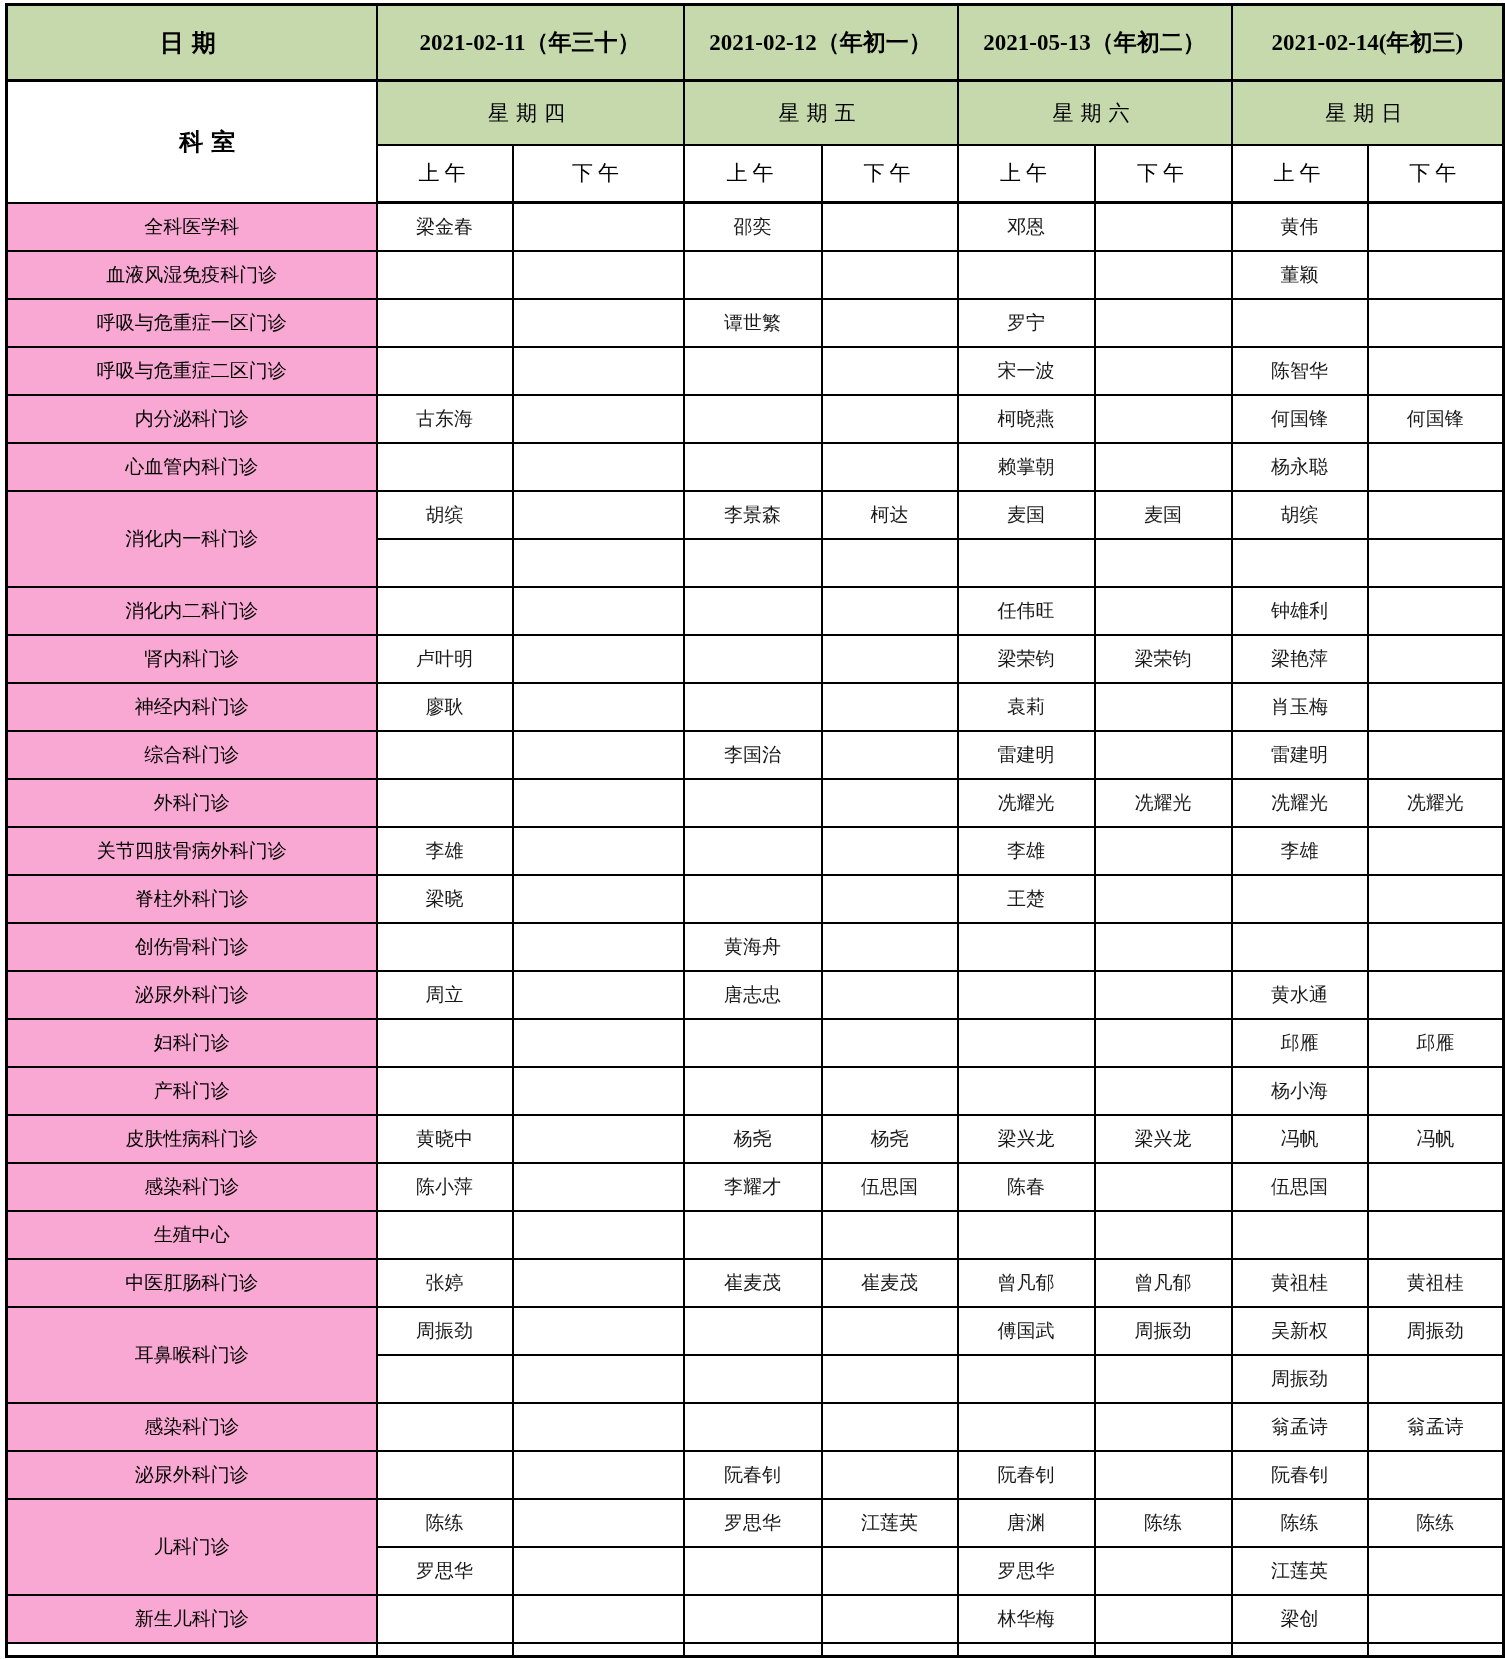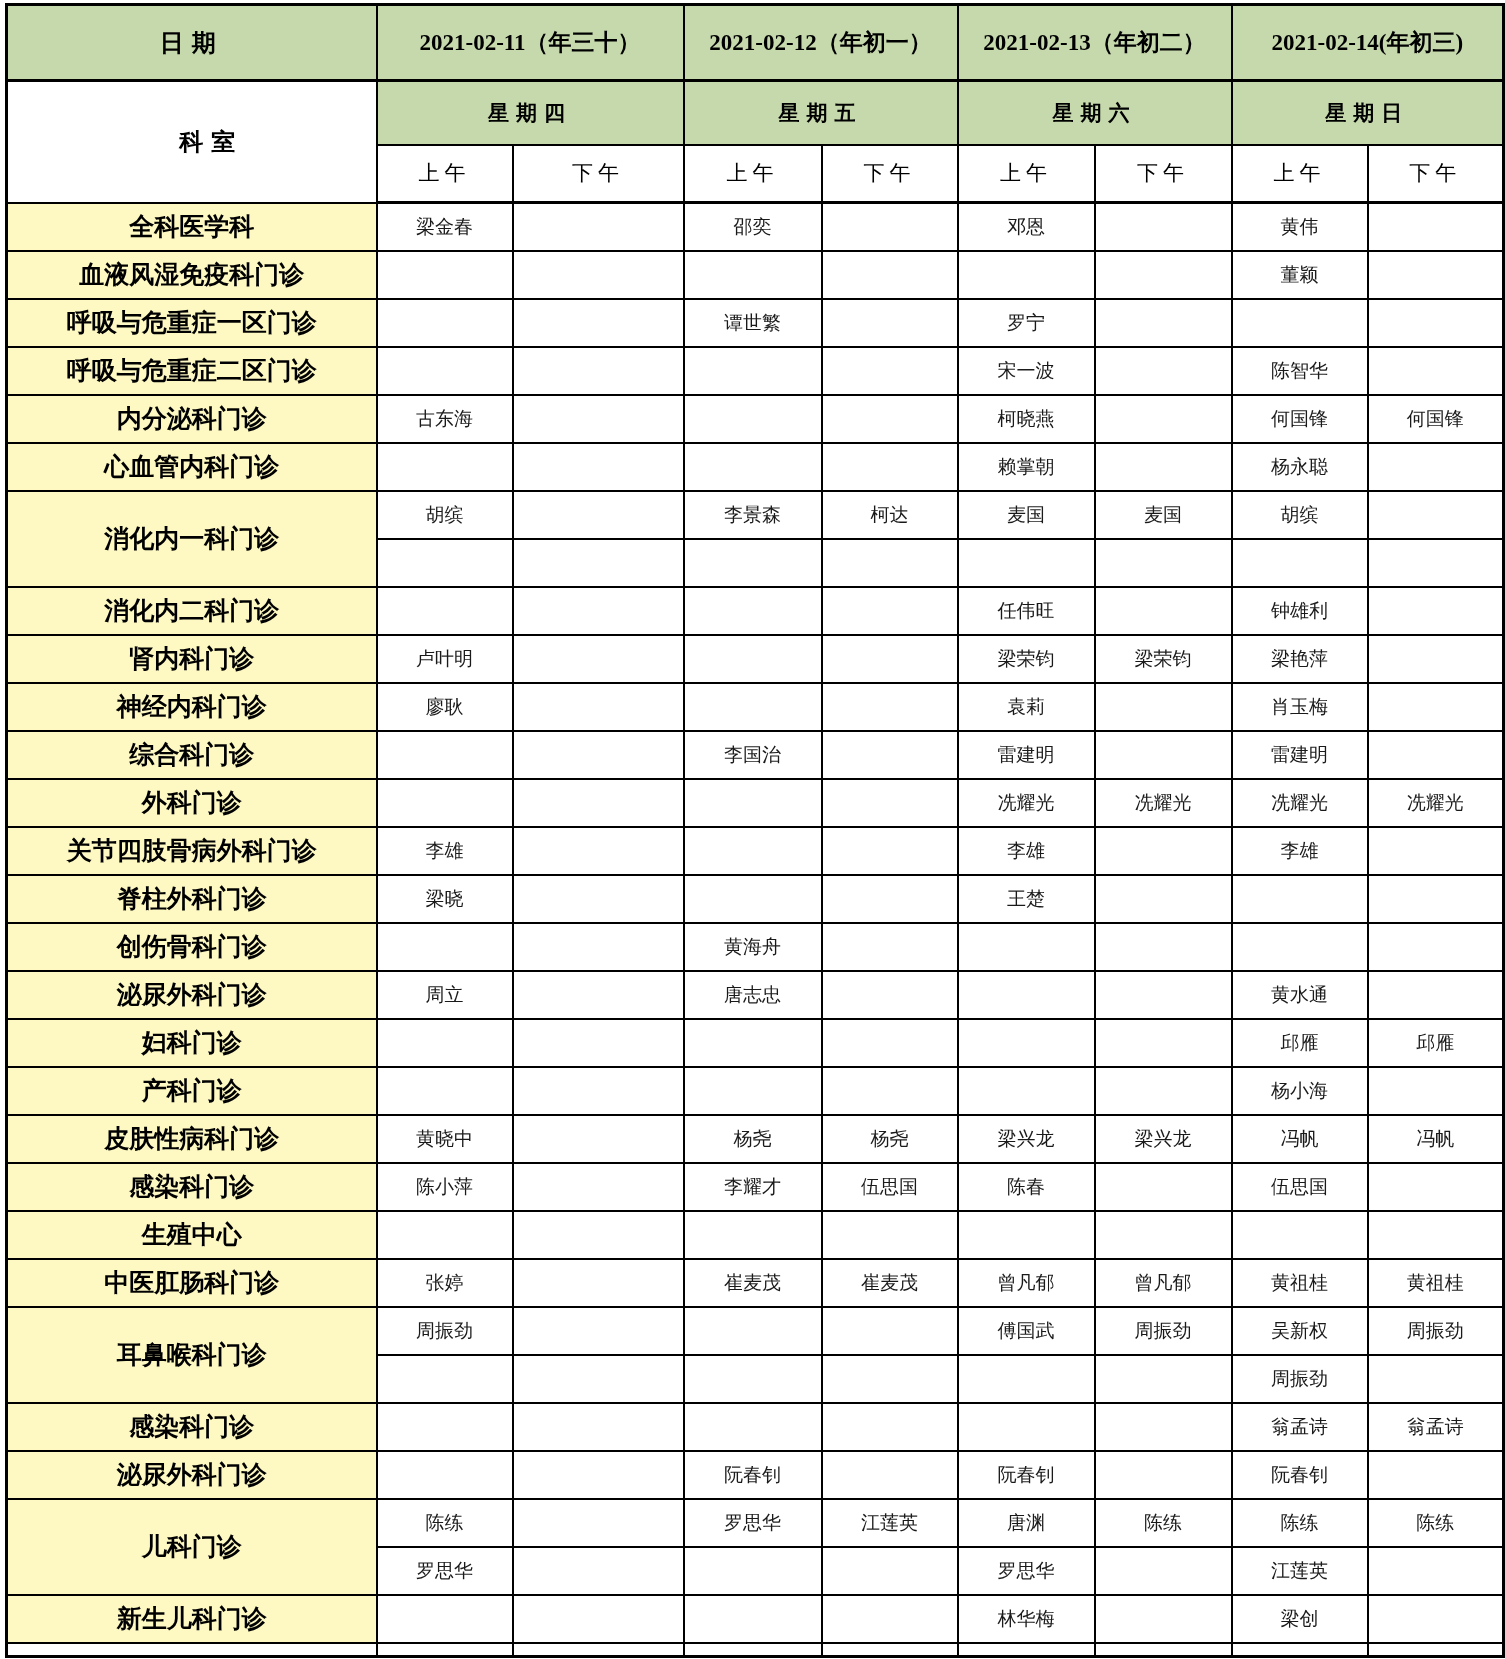--- a/index.html
+++ b/index.html
@@ -40,29 +40,29 @@
   
   .green{ background:#c6d9ac;margin-left:35px; }
   .hdr-corner{
     font-size:24px; font-weight:bold; letter-spacing:8px;
   }
   .hdr-date{
     font-family:Liberation Serif, serif;
     font-size:23px; font-weight:bold;
   }
   .hdr-week{
-    font-size:21px; font-weight:bold; letter-spacing:7px;
+    font-size:21px; font-weight:normal; letter-spacing:7px;
   }
   .hdr-ampm{
     font-size:21px; font-weight:normal; letter-spacing:5px;
     background:#ffffff;
   }
   .dept{
-    font-size:25px; font-weight:bold;
-    background:#fef9c3;
+    font-size:19px; font-weight:normal;
+    background:#f9a8d4;
   }
   .name{
     font-size:19px; font-weight:normal;
     background:#ffffff;
     color:#1a1a1a;
   }
   thead tr.r-date td{ border-bottom-width:3px; }
   thead tr.r-ampm td{ border-bottom-width:3px; }
   table{ border:3px solid #000; }
 </style>
@@ -80,21 +80,21 @@
       <col class="c5">
         <col class="c6">
         <col class="c7">
         <col class="c8">
     </colgroup>
     <thead>
       <tr class="r-date">
         <td class="green hdr-corner">日期</td>
         <td class="green hdr-date" colspan="2">2021-02-11（年三十）</td>
         <td class="green hdr-date" colspan="2">2021-02-12（年初一）</td>
-        <td class="green hdr-date" colspan="2">2021-02-13（年初二）</td>
+        <td class="green hdr-date" colspan="2">2021-05-13（年初二）</td>
         <td class="green hdr-date" colspan="2">2021-02-14(年初三)</td>
       </tr>
       <tr class="r-week">
         <td class="hdr-corner" rowspan="2" style="background:#fff;padding-left:39px;">科室</td>
         <td class="green hdr-week" colspan="2">星期四</td>
         <td class="green hdr-week" colspan="2">星期五</td>
         <td class="green hdr-week" colspan="2">星期六</td>
         <td class="green hdr-week" colspan="2">星期日</td>
       </tr>
       <tr class="r-ampm">

